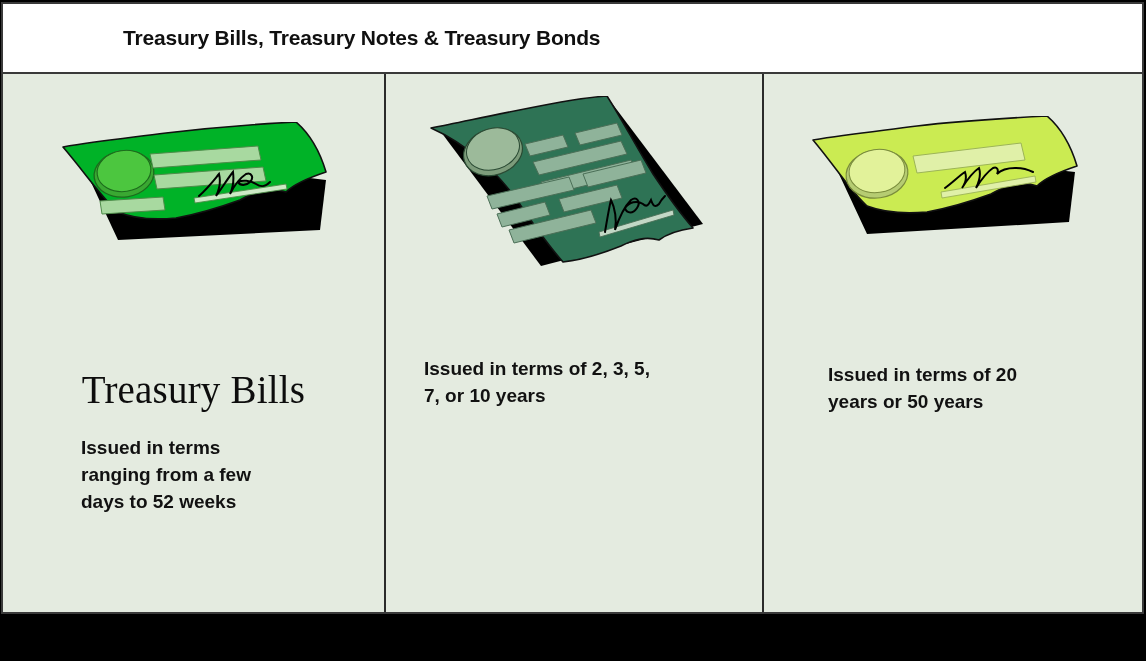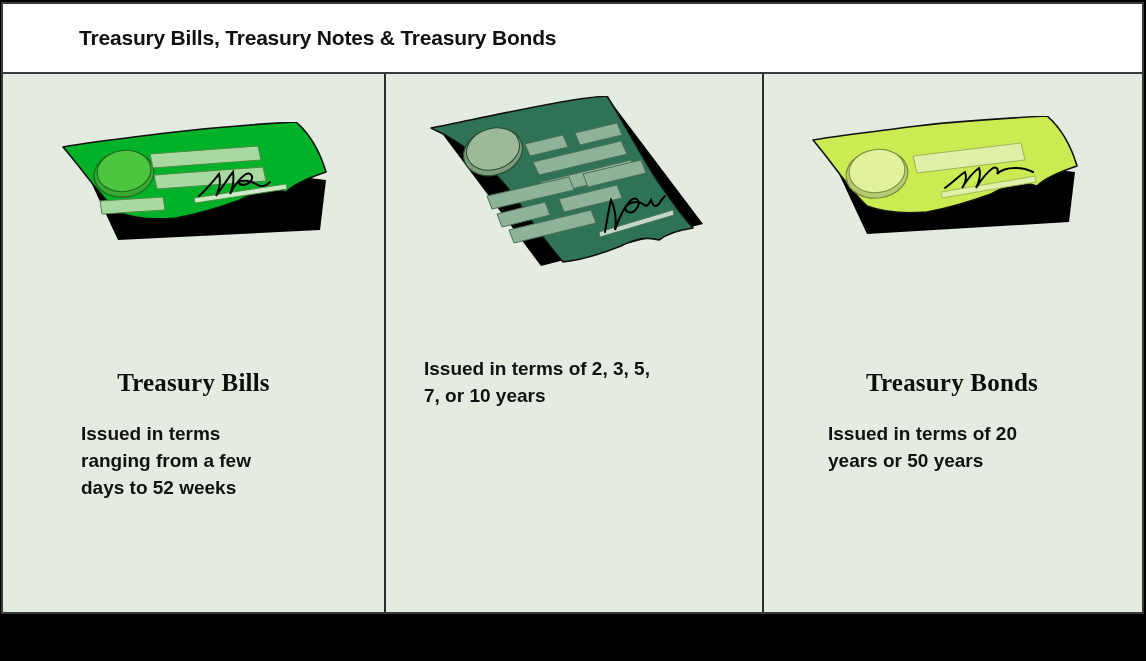--- a/index.html
+++ b/index.html
@@ -27,20 +27,21 @@
     position: absolute;
     left: 1px;
     top: 2px;
     width: 1143px;
     height: 72px;
     background: #ffffff;
     border: 2px solid #3a3a3a;
     box-sizing: border-box;
     display: flex;
     align-items: center;
+    padding-left: 44px;
   }
   .header-title {
     margin-left: 76px;
     font-family: "Liberation Sans", sans-serif;
     font-size: 21px;
     font-weight: bold;
     color: #101010;
     letter-spacing: -0.2px;
     white-space: nowrap;
   }
@@ -74,22 +75,22 @@
 
   .art-area {
     position: relative;
     width: 100%;
     height: 262px;
     flex: none;
   }
 
   .cert-heading {
     font-family: "Liberation Serif", serif;
-    font-size: 25px;
-    font-weight: bold;
+    font-size: 39px;
+    font-weight: normal;
     color: #0d0d0d;
     line-height: 1;
     margin-top: 34px;
     text-align: center;
     letter-spacing: 0.2px;
   }
 
   .cert-desc {
     font-family: "Liberation Sans", sans-serif;
     font-size: 19px;
@@ -234,21 +235,20 @@
           <path d="M136,72 C144,66 150,60 156,56
                    C158,62 156,68 153,72
                    C158,64 164,56 170,52
                    C172,58 170,66 167,72
                    C172,64 178,56 184,52
                    C188,50 190,54 188,58
                    C192,54 198,52 206,52
                    C214,52 220,54 224,56" fill="none" stroke="#000000" stroke-width="2" stroke-linecap="round"></path>
         </svg>
       </div>
-      <div class="cert-heading">Treasury Bonds</div>
       <div class="cert-desc desc-bonds">Issued in terms of 20
 years or 50 years</div>
     </div>
 
   </div>
 
   <div class="bottom-strip"></div>
 </div>
 
 </body></html>

